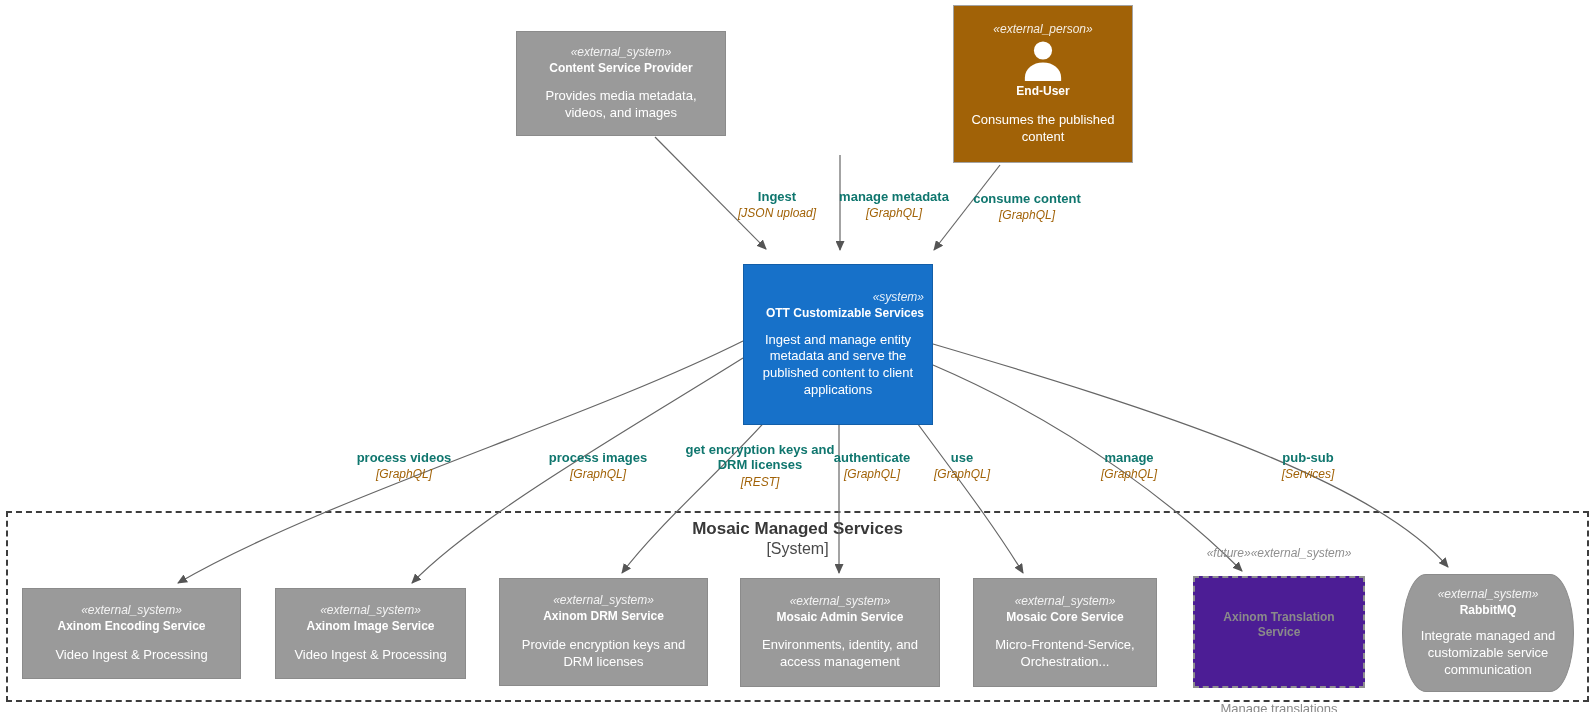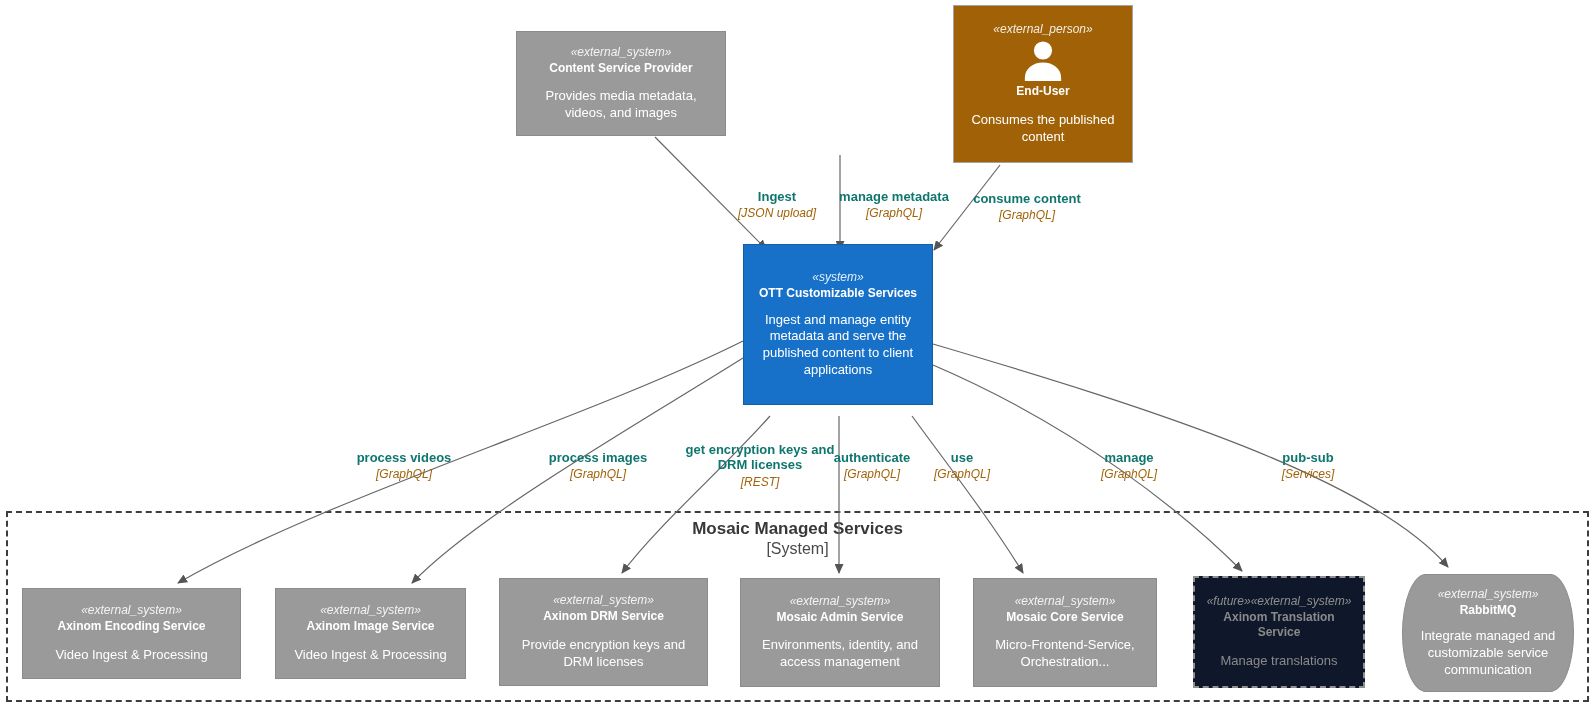--- a/index.html
+++ b/index.html
@@ -31,21 +31,21 @@
   }
   .stereo{font-style:italic;font-size:12px;color:rgba(255,255,255,0.88);line-height:1.25;}
   .node-title{font-weight:bold;font-size:12px;line-height:1.22;margin-top:1px;}
   .node-desc{font-size:13px;line-height:1.3;margin-top:13px;}
   .person-glyph{margin:3px 0 1px 0;line-height:0;}
   .ext-system{background:#9a9a9a;border:1px solid #8b8b8b;}
   .person{background:#0d4b7d;border:1px solid #0a3c64;}
   .ext-person{background:#a16207;border:1px solid #a3a3a3;}
   .system{background:#1771c9;border:1px solid #125ea8;}
   .future{
-    background:#0f172a;border:2px dashed #8f8f8f;color:#8a8a8a;
+    background:#4c1d95;border:2px dashed #8f8f8f;color:#8a8a8a;gap:48px;
   }
   .future .stereo{color:#8f8f8f;}
   .cylinder{border-radius:24px/50%;}
   
   .edge-label{
     position:absolute;z-index:3;text-align:center;transform:translateX(-50%);
     line-height:1.18;white-space:nowrap;
   }
   .edge-label.wrap{white-space:normal;width:182px;}
   .el-name{font-weight:bold;font-size:13px;color:#0f766e;}
@@ -91,21 +91,21 @@
     <div class="person-glyph">
       <svg viewBox="0 0 48 44" width="46" height="42">
         <circle cx="24" cy="11" r="9.5" fill="#ffffff"></circle>
         <path d="M5,43 v-3.5 c0,-9.5 8.5,-16 19,-16 s19,6.5 19,16 V43 z" fill="#ffffff"></path>
       </svg>
     </div>
     <div class="node-title">End-User</div>
     <div class="node-desc">Consumes the published content</div>
   </div>
 
-  <div class="node system" style="left:743px;top:244px;width:190px;height:161px;">
+  <div class="node system" style="left:743px;top:264px;width:190px;height:161px;align-items:flex-end;">
     <div class="stereo">«system»</div>
     <div class="node-title">OTT Customizable Services</div>
     <div class="node-desc" style="margin-top:11px;">Ingest and manage entity metadata and serve the published content to client applications</div>
   </div>
 
   <div class="node ext-system" style="left:22px;top:588px;width:219px;height:91px;">
     <div class="stereo">«external_system»</div>
     <div class="node-title">Axinom Encoding Service</div>
     <div class="node-desc">Video Ingest &amp; Processing</div>
   </div>

